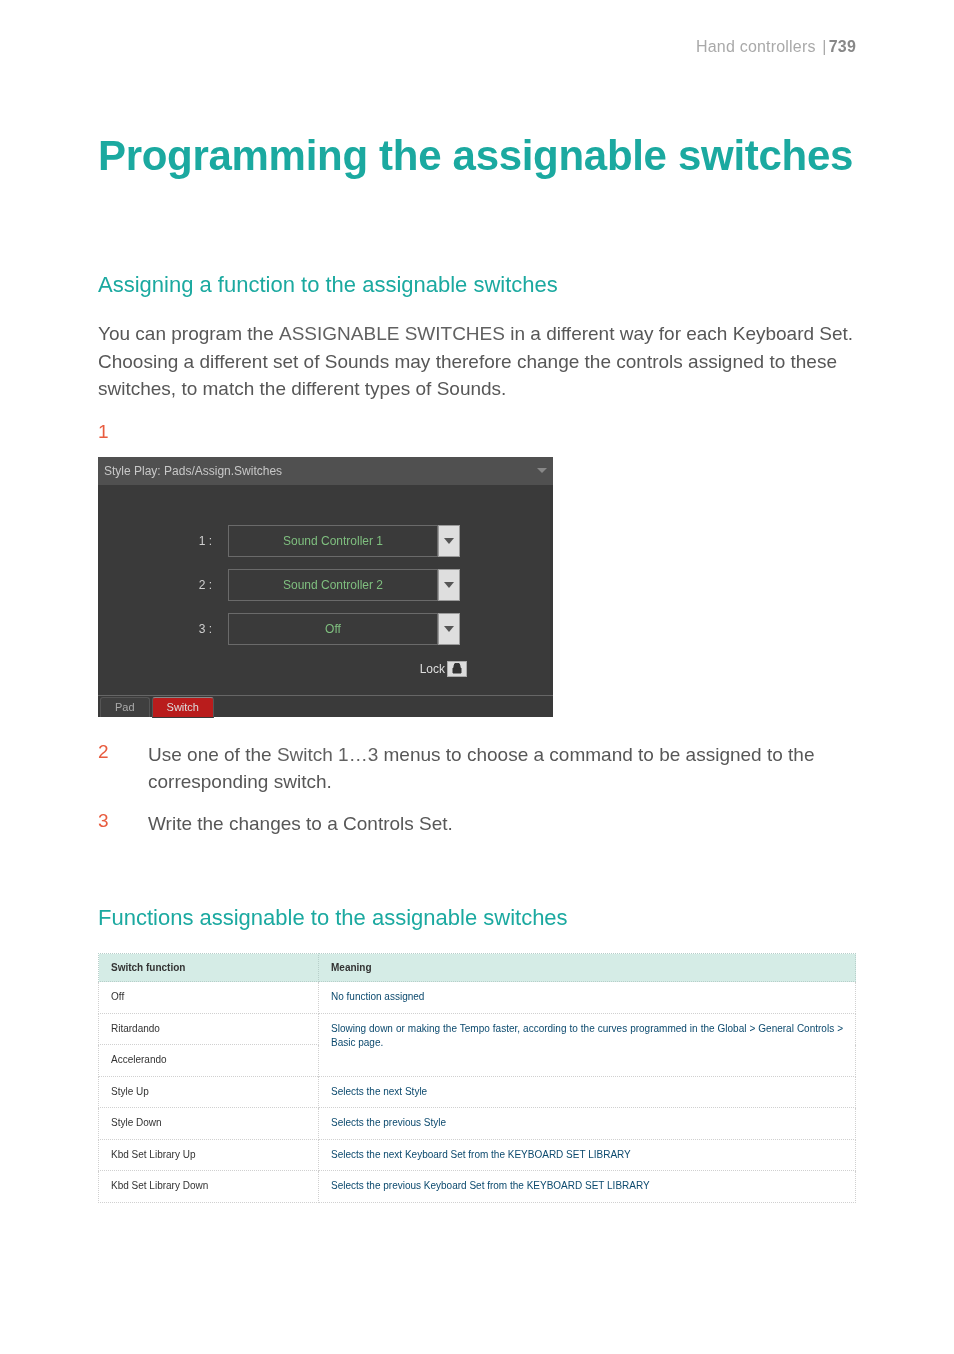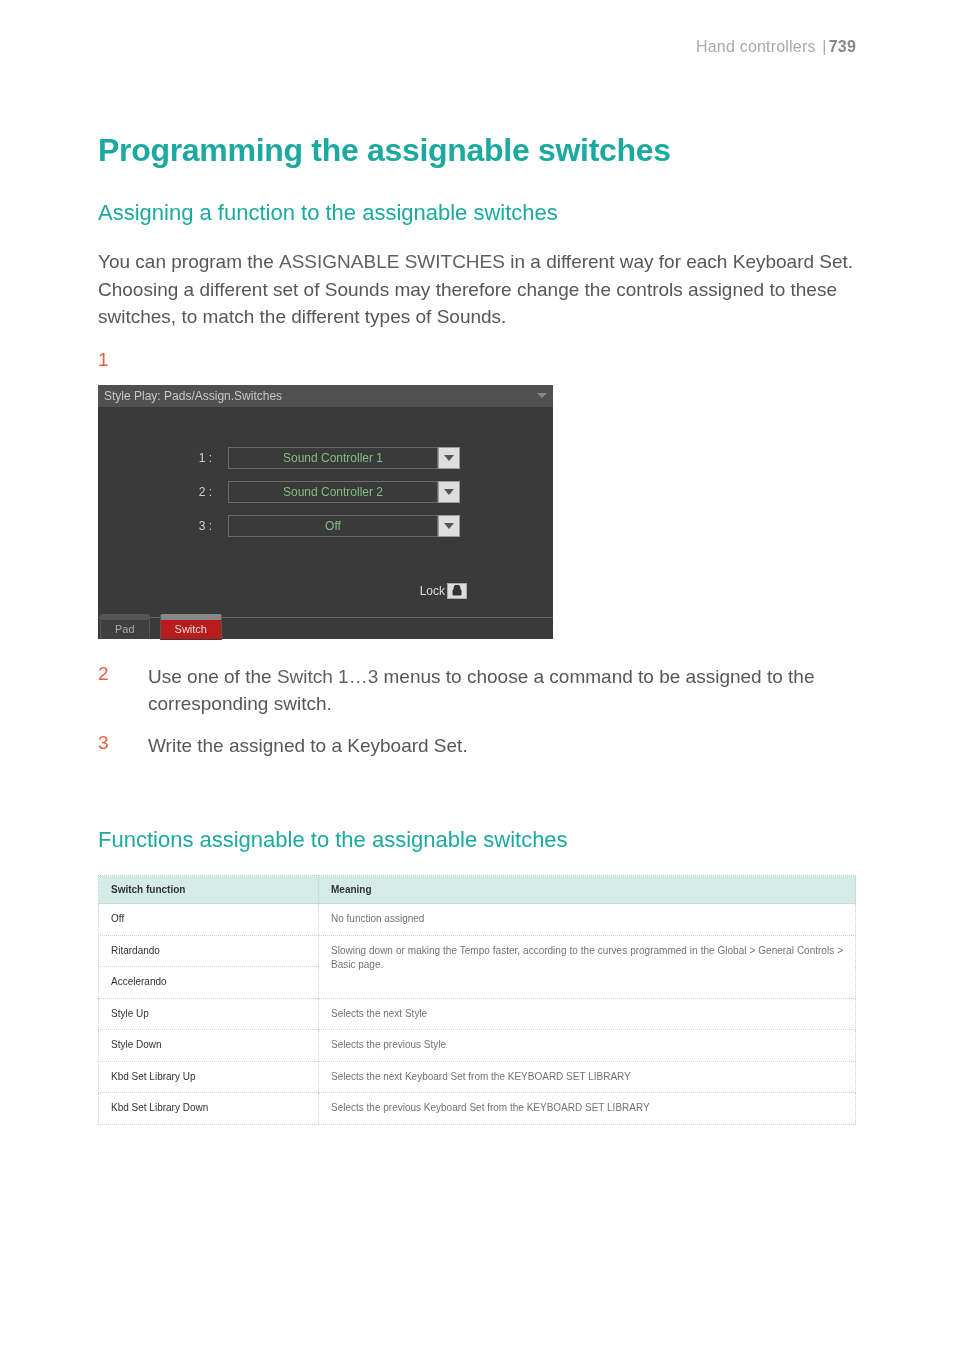--- a/index.html
+++ b/index.html
@@ -14,23 +14,23 @@
     text-align: right;
     font-size: 16px;
     color: #a9a9a9;
     margin-bottom: 76px;
     letter-spacing: 0.2px;
   }
   .header-line .sep { color: #a9a9a9; margin: 0 2px; }
   .header-line .pnum { font-weight: 700; color: #888; }
   h1.page-title {
     color: #1ba9a0;
-    font-size: 32px;
+    font-size: 42px;
     font-weight: 700;
-    margin-bottom: 31px;
+    margin-bottom: 92px;
     letter-spacing: -0.3px;
   }
   h2.subheading {
     color: #1ba9a0;
     font-size: 22px;
     font-weight: 500;
     margin-bottom: 22px;
   }
   p.body {
     font-size: 19px;
@@ -61,21 +61,21 @@
   .ui-panel {
     width: 455px;
     margin: 0 0 24px 0;
     background: #3a3a3a;
     font-family: "Lucida Sans", "Arial", sans-serif;
     font-size: 11px;
     color: #d0d0d0;
   }
   .ui-titlebar {
     background: #505050;
-    height: 22px;
+    height: 28px;
     display: flex;
     align-items: center;
     justify-content: space-between;
     padding: 0 6px;
   }
   .ui-titlebar .ttext { color: #c8c8c8; font-size: 12px; }
   .ui-titlebar .chev {
     width: 0; height: 0;
     border-left: 5px solid transparent;
     border-right: 5px solid transparent;
@@ -92,21 +92,21 @@
   .ui-row .lbl {
     color: #cfcfcf;
     width: 30px;
     text-align: right;
     margin-right: 16px;
     font-size: 12px;
   }
   .ui-dd {
     display: flex;
     align-items: stretch;
-    height: 22px;
+    height: 32px;
   }
   .ui-dd .ddv {
     width: 210px;
     border: 1px solid #6a6a6a;
     background: #3a3a3a;
     color: #7fbf7f;
     font-size: 12px;
     display: flex;
     align-items: center;
     justify-content: center;
@@ -141,26 +141,26 @@
     align-items: center;
     justify-content: center;
     color: #333;
     font-size: 11px;
     border: 1px solid #aaa;
   }
   .ui-tab {
     padding: 3px 14px 4px;
     font-size: 11px;
     color: #ccc;
-    border-top: 6px solid #f9a8d4;
+    border-top: 1px solid #f9a8d4;
     border-right: 1px solid #555;
     border-left: 1px solid #555;
     background: #4a4a4a;
     border-radius: 3px 3px 0 0;
-    margin-right: 10px;
+    margin-right: 2px;
   }
   .ui-tab.inactive { background: #3f3f3f; color: #aaa; border-top-color:#555; }
   .ui-tab.active { background: #b91c1c; color: #ddd; border-top-color:#888; border-bottom:1px solid #3a3a3a; position:relative; top:1px;}
   .ui-tabwrap { border-top:1px solid #666; padding-top:0; display:flex; padding-left:2px; height:22px; align-items:flex-end;}
 
   
   table.fn {
     width: 100%;
     border-collapse: collapse;
     font-size: 10px;
@@ -172,21 +172,21 @@
     text-align: left;
     font-weight: 700;
     padding: 8px 12px;
     border: 1px dotted #b7cfca;
     color: #333;
   }
   table.fn td {
     padding: 8px 12px;
     border: 1px dotted #d0d0d0;
     vertical-align: top;
-    color: #737373;
+    color: #0c4a6e;
     line-height: 1.45;
   }
   table.fn td:first-child { width: 220px; color:#333; }
   .justify { text-align: justify; }
 
   .sect-gap { height: 54px; }
 </style>
 </head>
 <body>
 
@@ -258,21 +258,21 @@
 <div class="step">
   <div class="num">2</div>
   <div class="txt">
     <span>Use one of the </span><span class="kw">Switch 1…3</span><span> menus to choose a command to be assigned to the corresponding switch.</span>
   </div>
 </div>
 
 <div class="step">
   <div class="num">3</div>
   <div class="txt">
-    <span>Write the assigned to a Keyboard Set.</span>
+    <span>Write the changes to a Controls Set.</span>
   </div>
 </div>
 
 <div class="sect-gap"></div>
 
 <h2 class="subheading">Functions assignable to the assignable switches</h2>
 
 <table class="fn">
   <thead>
     <tr>

